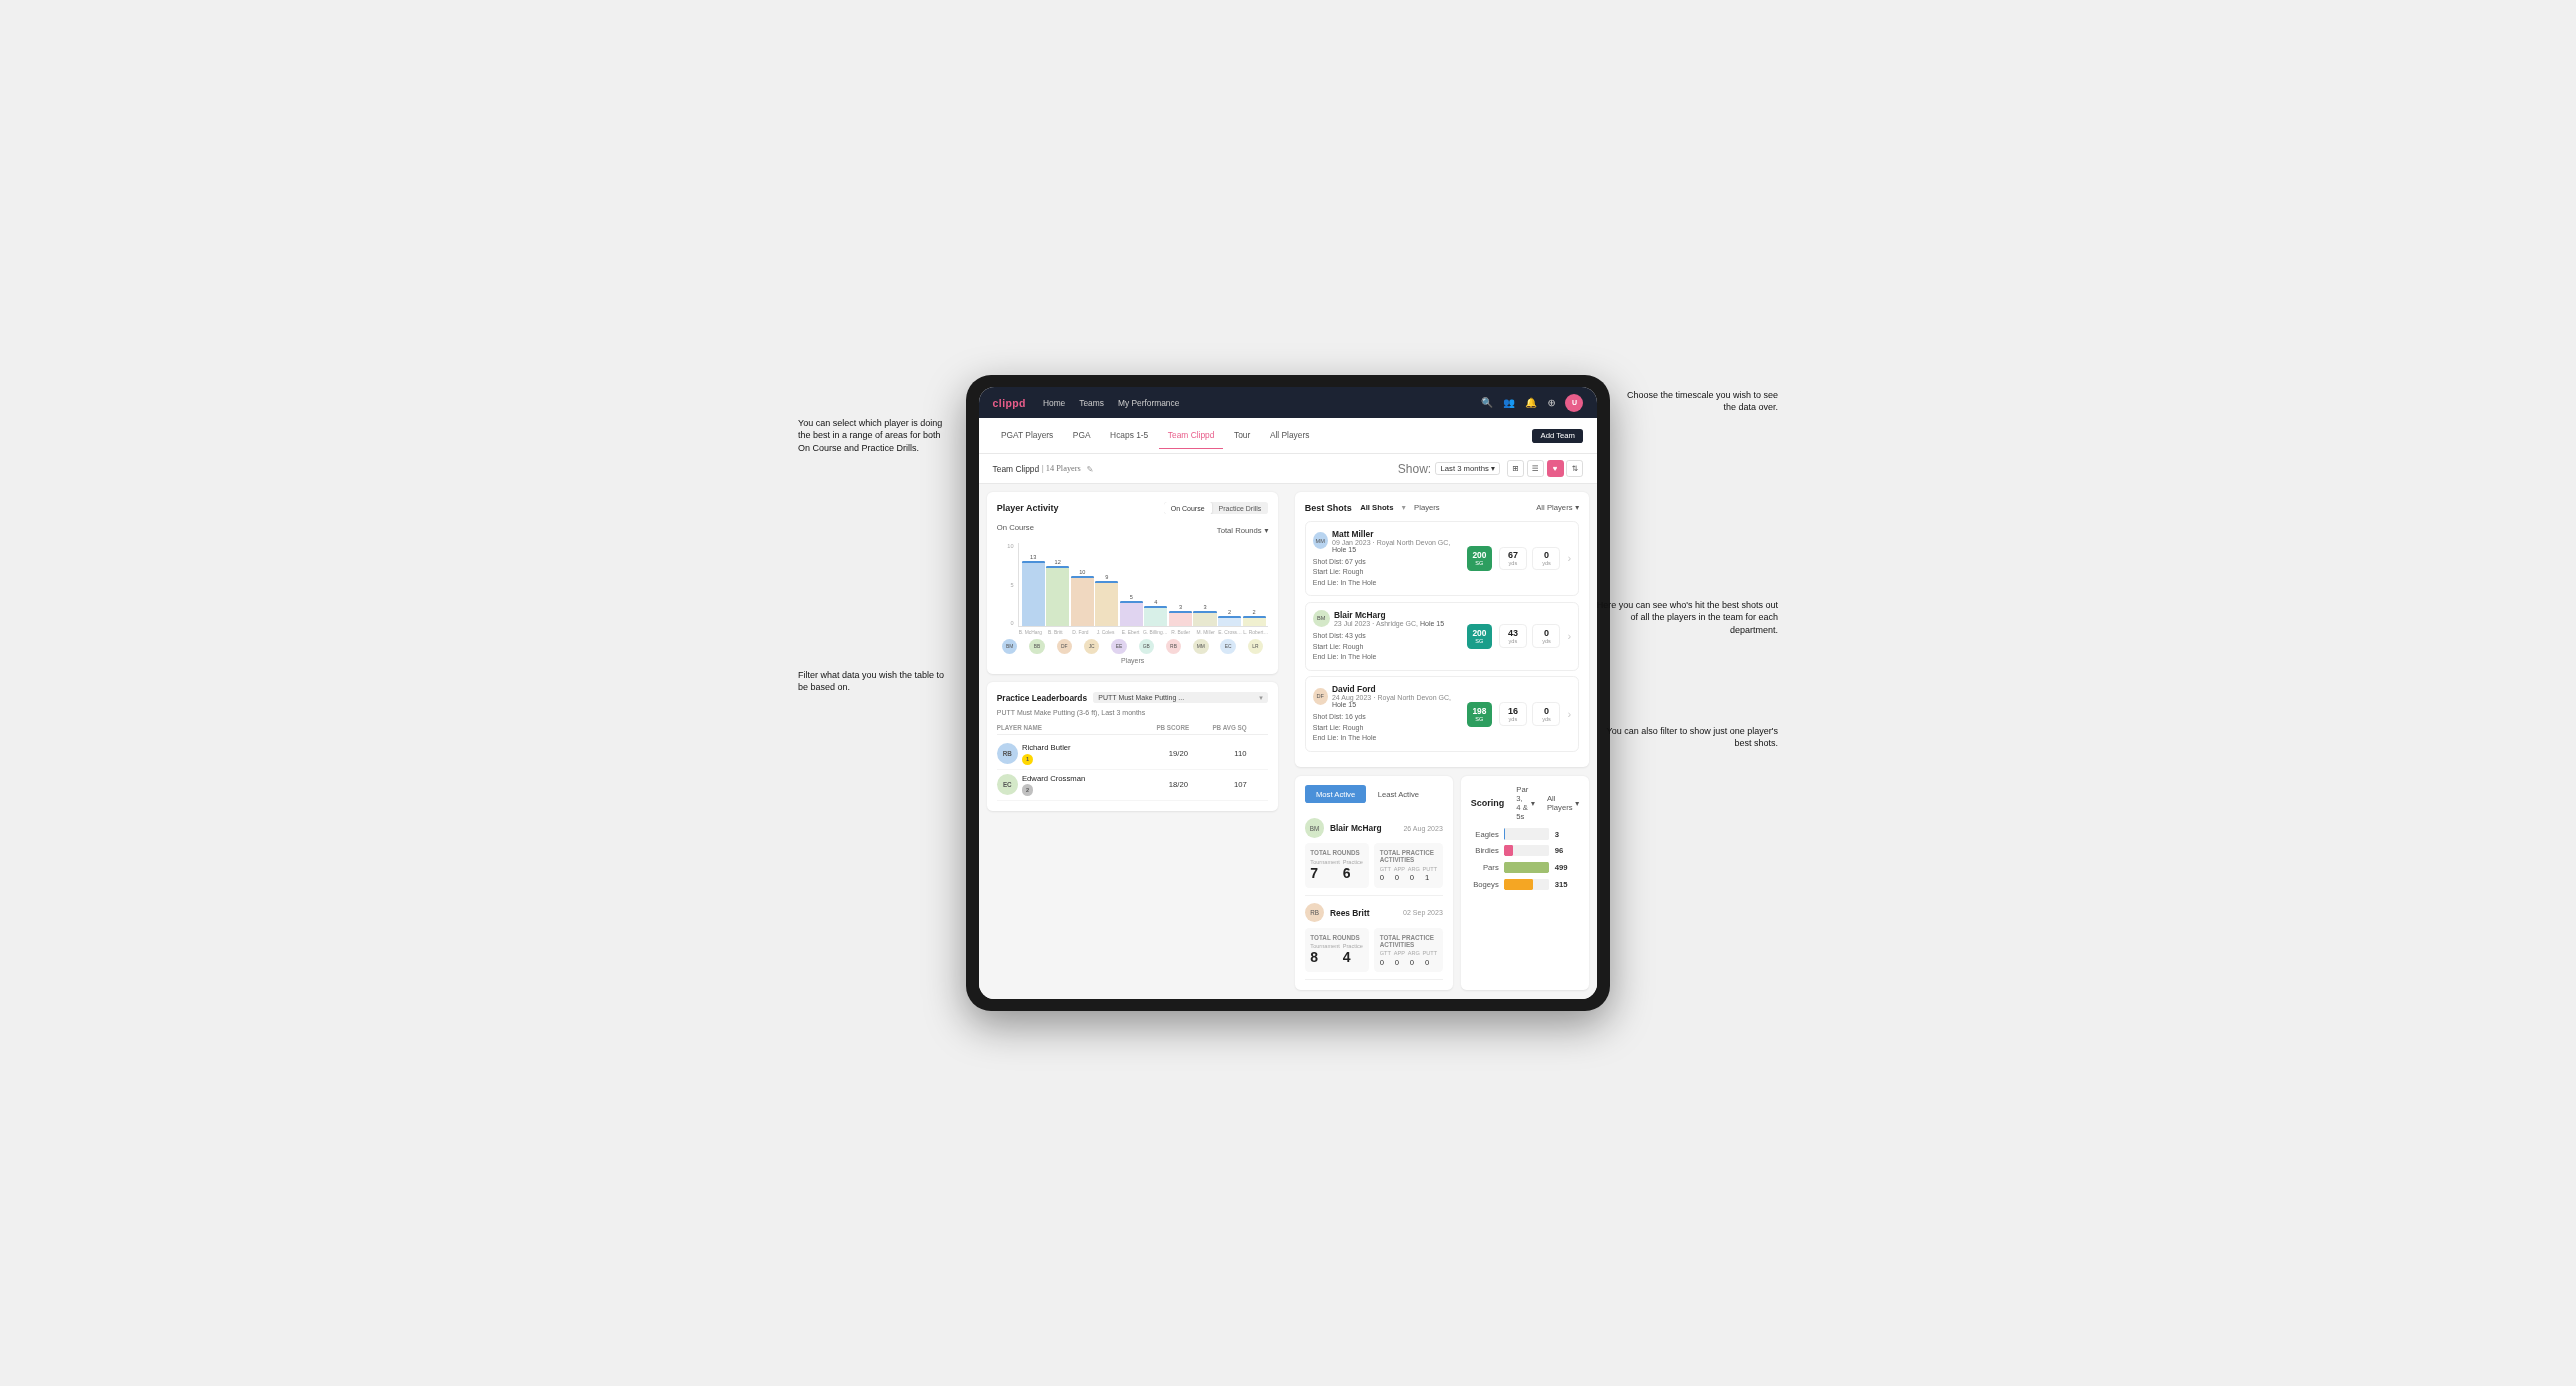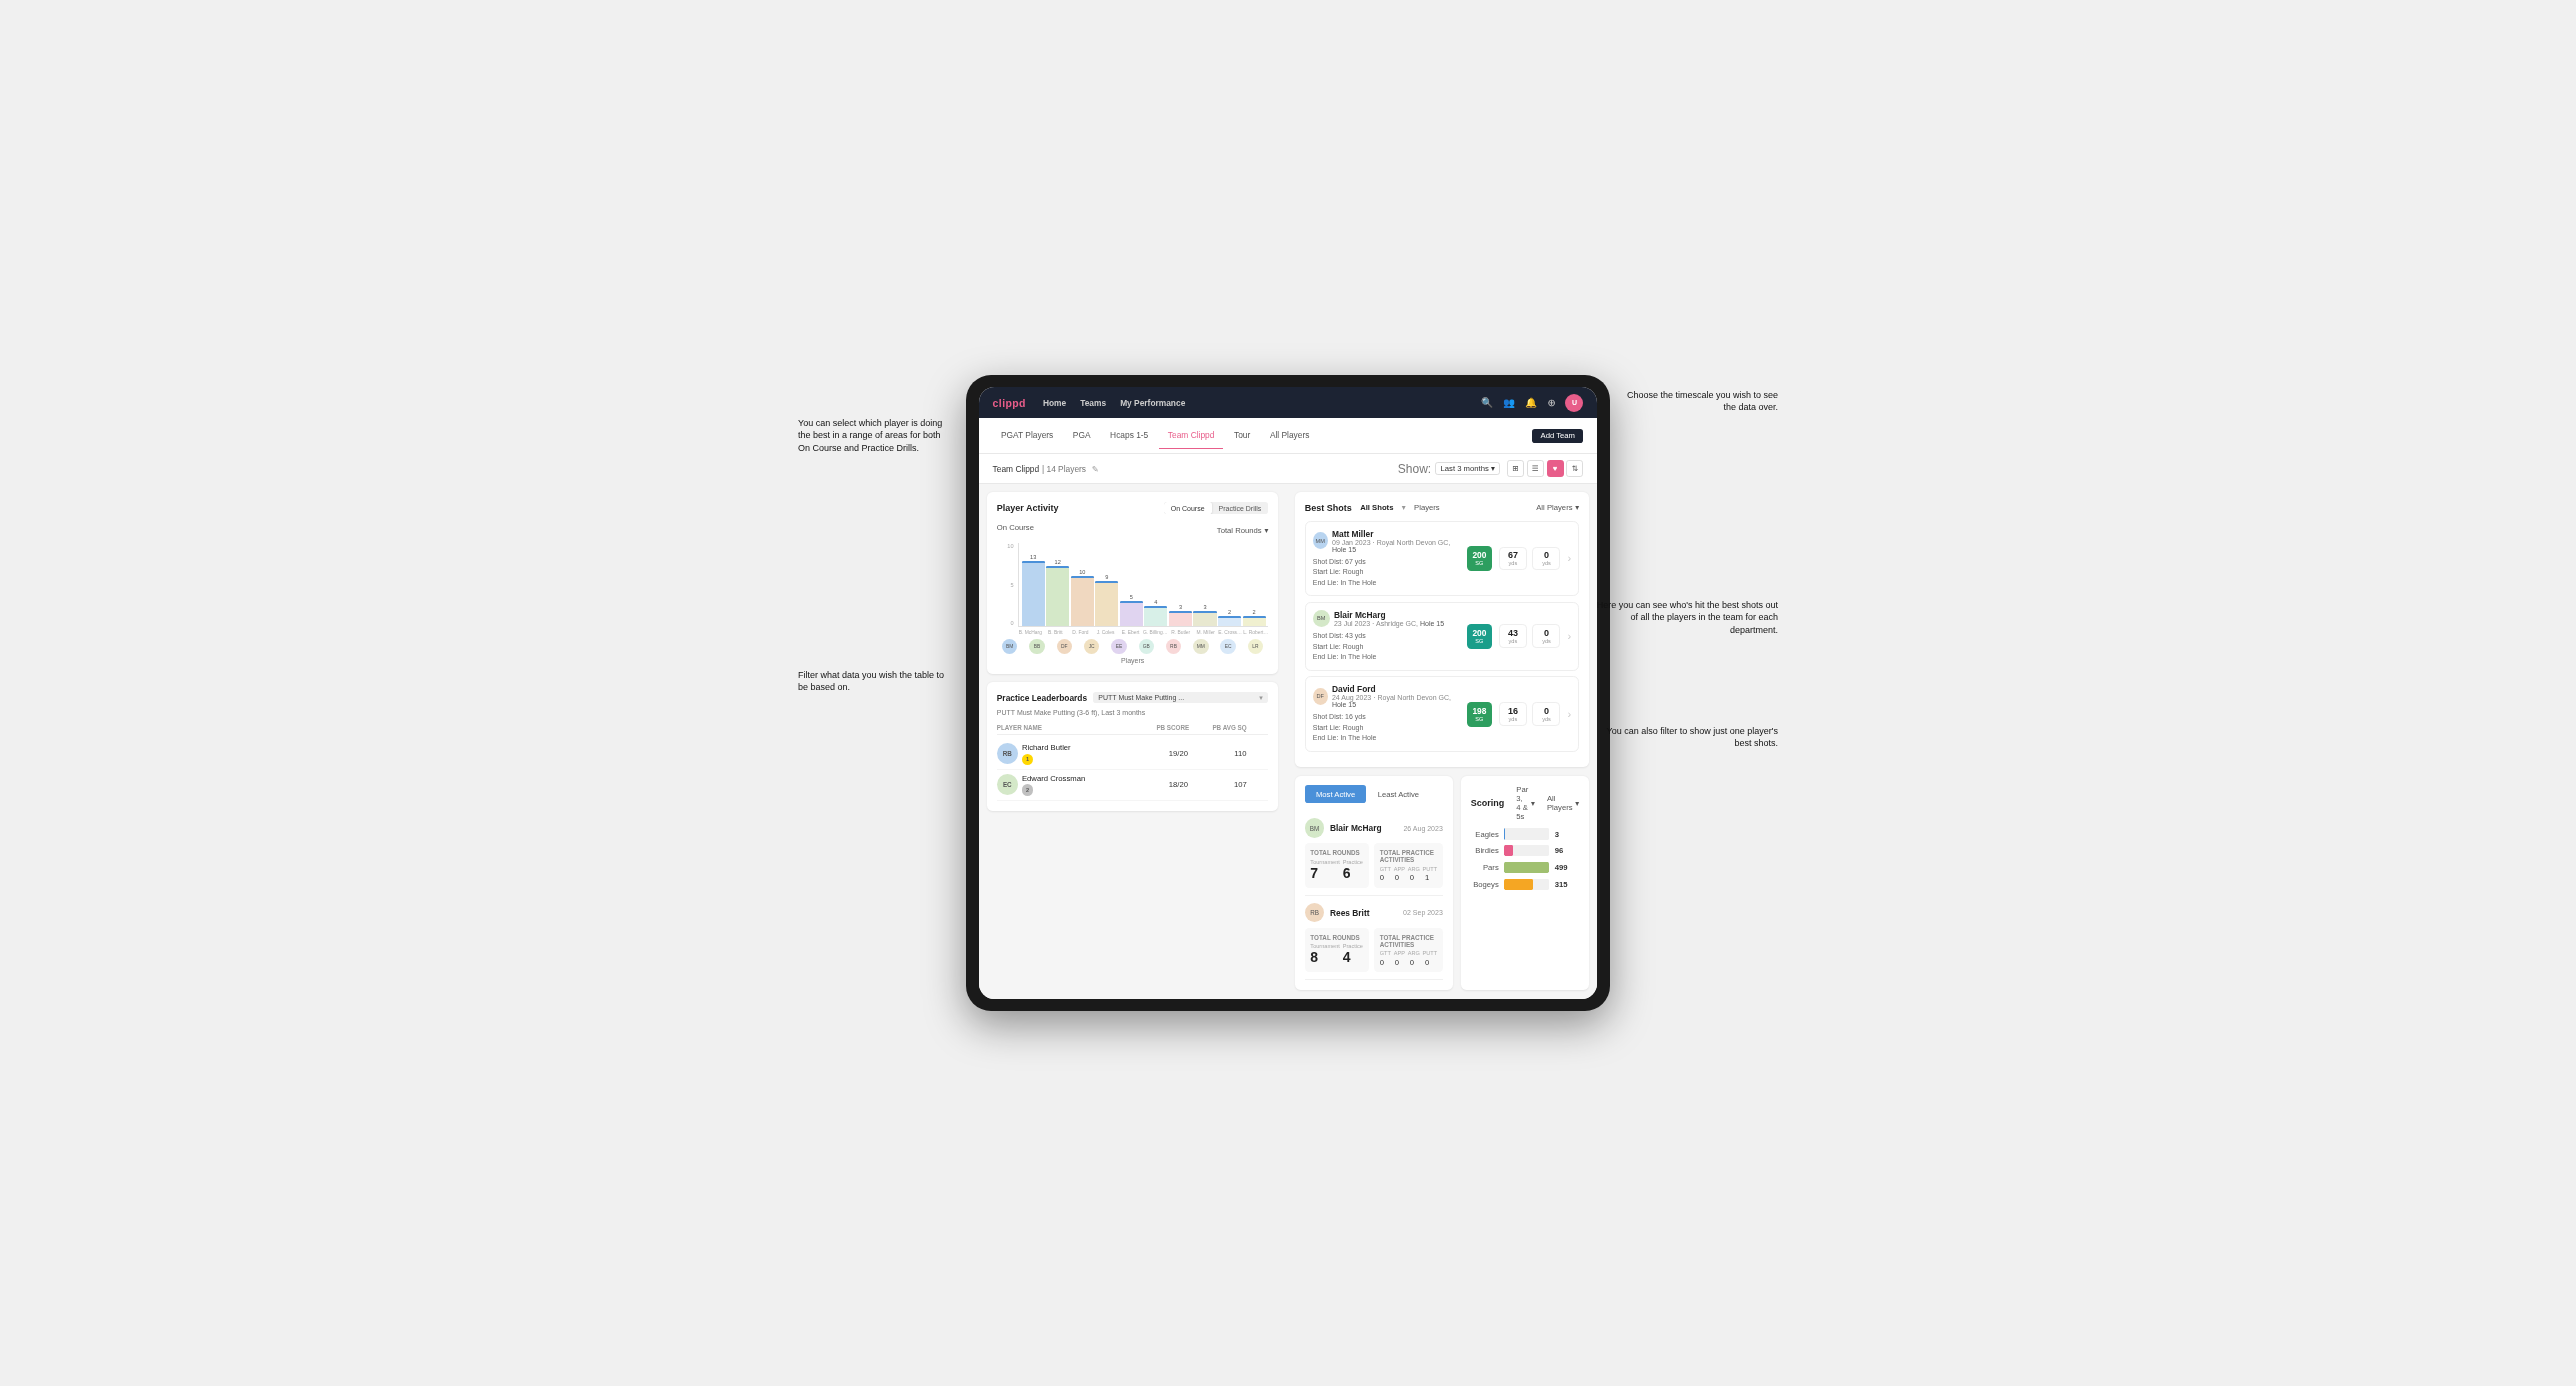--- a/index.html
+++ b/index.html
@@ -60,21 +60,20 @@
     .nav-logo {
       color: #e85d8a;
       font-weight: 700;
       font-size: 10.5px;
       letter-spacing: 0.4px;
     }
     .nav-links {
       display: flex;
       gap: 14px;
       flex: 1;
-      font-weight: bold;
     }
     .nav-link {
       color: #ccc;
       font-size: 8.4px;
       cursor: pointer;
       text-decoration: none;
     }
     .nav-icons {
       display: flex;
       gap: 9.8px;
@@ -144,20 +143,21 @@
     }
     .team-name {
       font-size: 8.4px;
       color: #333;
       font-weight: 500;
     }
     .team-count {
       font-size: 8.4px;
       color: #777;
       margin-left: 2.8px;
+      font-family: Liberation Serif, serif;
     }
     .edit-icon {
       margin-left: 5.6px;
       color: #999;
       font-size: 8.4px;
       cursor: pointer;
     }
     .team-header-spacer { flex: 1; }
     .show-label {
       font-size: 12px;

